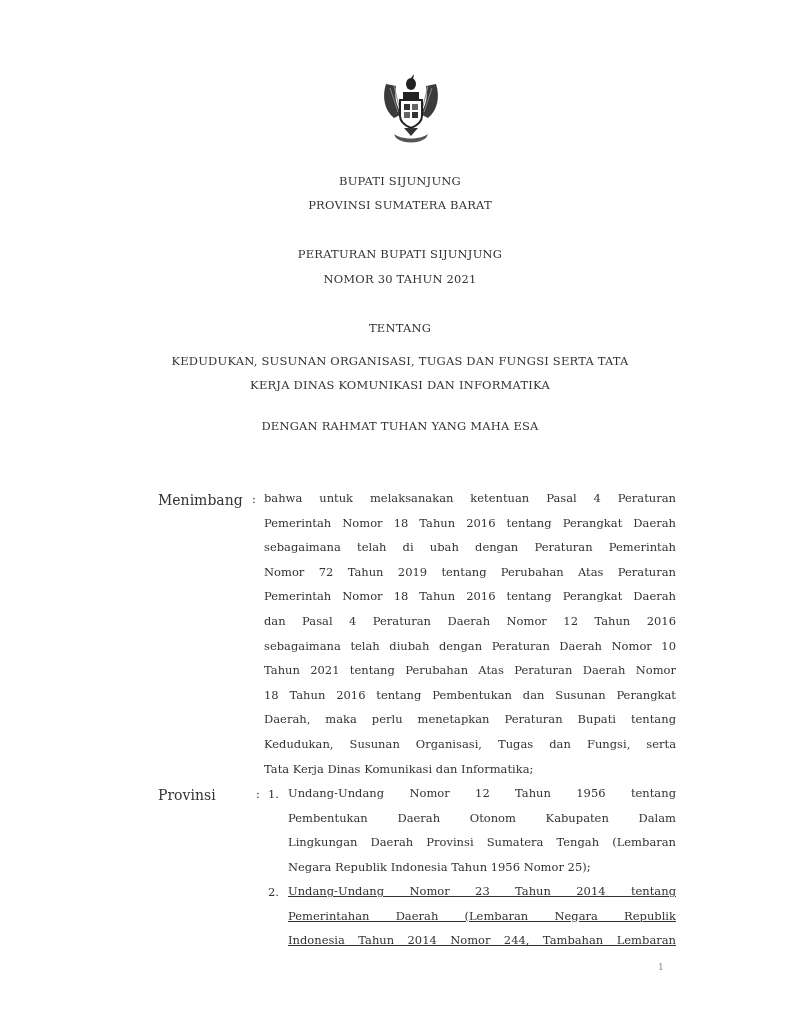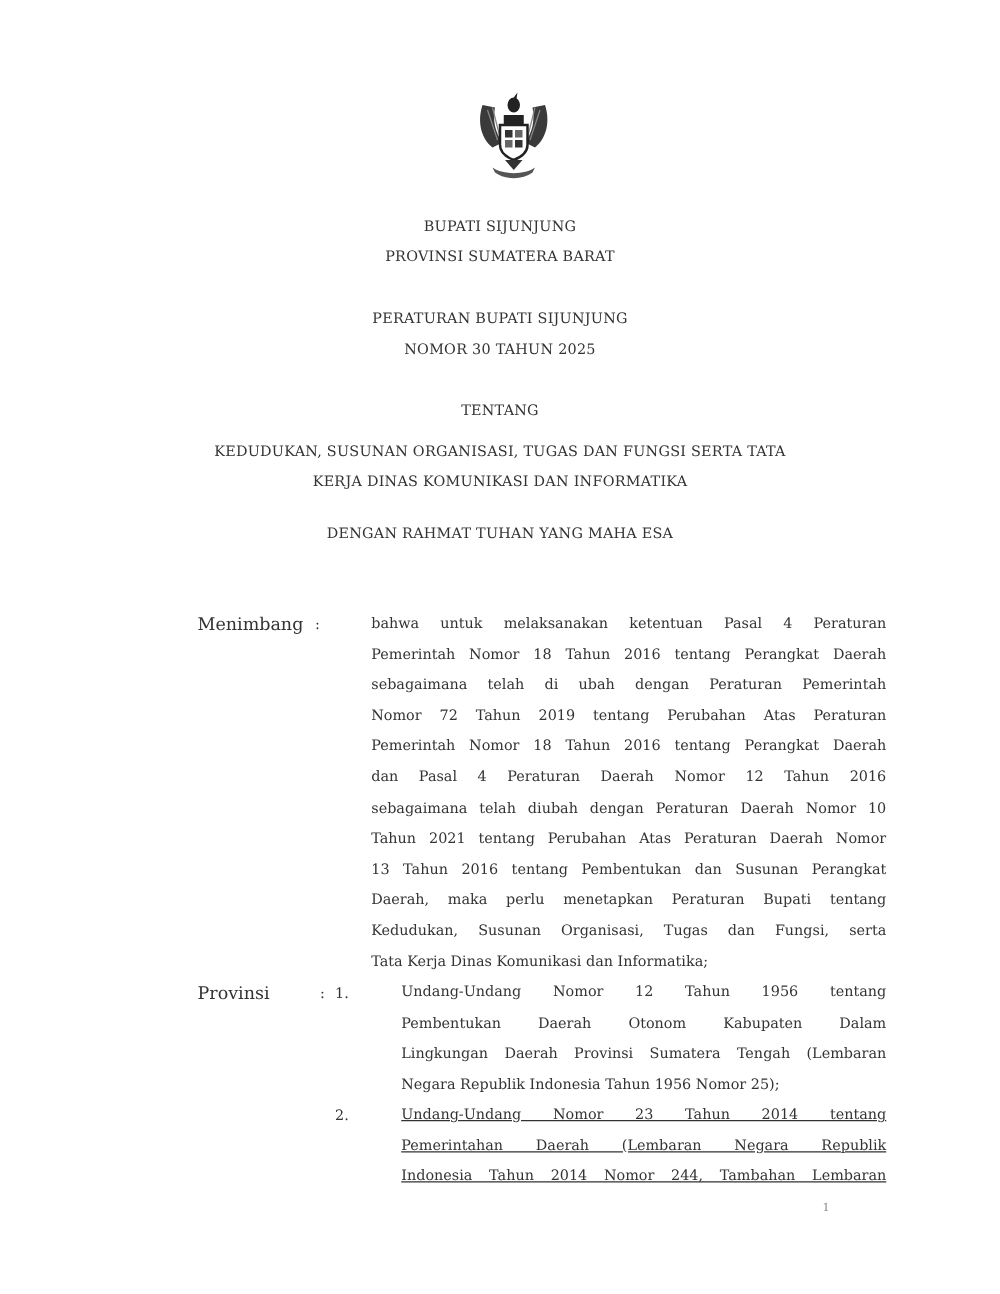--- a/index.html
+++ b/index.html
@@ -15,21 +15,20 @@
     font-size: 11.5px; letter-spacing: 0.2px; color: #333;
   }
   .label-col {
     position: absolute; left: 158px; font-size: 14px; color: #333;
   }
   .colon { position: absolute; font-size: 11.5px; color: #333; }
   .para {
     position: absolute; font-size: 11.5px; color: #333;
     text-align: justify; text-align-last: justify;
     line-height: 24.6px;
-    margin-left: 33px;
   }
   .para .line { display: block; height: 24.6px; white-space: nowrap; text-align: justify; text-align-last: justify; }
   .para .line.last { text-align-last: left; }
   .num { position: absolute; font-size: 11.5px; color: #333; }
   .page-num { position: absolute; left: 658px; top: 946px; font-size: 9px; color: #888; }
 </style>
 </head>
 <body>
 
 <div class="page">
@@ -53,42 +52,42 @@
 
     <path d="M24 54 L31 62 L38 54 Z" fill="#333"></path>
 
     <path d="M14 60 C22 66 40 66 48 60 L46 64 C38 70 24 70 16 64 Z" fill="#555"></path>
   </svg>
 
   <div class="center-line" style="top:158px">BUPATI SIJUNJUNG</div>
   <div class="center-line" style="top:182px">PROVINSI SUMATERA BARAT</div>
 
   <div class="center-line" style="top:231px">PERATURAN BUPATI  SIJUNJUNG</div>
-  <div class="center-line" style="top:256px">NOMOR  30  TAHUN 2025</div>
+  <div class="center-line" style="top:256px">NOMOR  30  TAHUN 2021</div>
 
   <div class="center-line" style="top:305px">TENTANG</div>
 
   <div class="center-line" style="top:338px">KEDUDUKAN, SUSUNAN ORGANISASI, TUGAS DAN FUNGSI SERTA TATA</div>
   <div class="center-line" style="top:362px">KERJA  DINAS KOMUNIKASI DAN INFORMATIKA</div>
 
   <div class="center-line" style="top:403px">DENGAN RAHMAT TUHAN YANG MAHA ESA</div>
 
 
   <div class="label-col" style="top:476px">Menimbang</div>
   <div class="colon" style="left:252px; top:476px">:</div>
   <div class="para" style="left:264px; top:470px; width:412px;">
     <span class="line">bahwa untuk melaksanakan ketentuan Pasal 4 Peraturan</span>
     <span class="line">Pemerintah Nomor 18 Tahun 2016 tentang Perangkat Daerah</span>
     <span class="line">sebagaimana telah di ubah dengan Peraturan Pemerintah</span>
     <span class="line">Nomor 72 Tahun 2019 tentang Perubahan Atas Peraturan</span>
     <span class="line">Pemerintah Nomor 18 Tahun 2016 tentang Perangkat Daerah</span>
     <span class="line">dan Pasal 4 Peraturan Daerah Nomor 12 Tahun 2016</span>
     <span class="line">sebagaimana telah diubah dengan Peraturan Daerah Nomor 10</span>
     <span class="line">Tahun 2021 tentang Perubahan Atas Peraturan Daerah Nomor</span>
-    <span class="line">13 Tahun 2016 tentang Pembentukan dan Susunan Perangkat</span>
+    <span class="line">18 Tahun 2016 tentang Pembentukan dan Susunan Perangkat</span>
     <span class="line">Daerah, maka perlu menetapkan Peraturan Bupati tentang</span>
     <span class="line">Kedudukan, Susunan Organisasi, Tugas dan Fungsi, serta</span>
     <span class="line last">Tata Kerja Dinas Komunikasi dan Informatika;</span>
   </div>
 
   <div class="label-col" style="top:771px">Provinsi</div>
   <div class="colon" style="left:256px; top:771px">:</div>
 
   <div class="num" style="left:268px; top:771px">1.</div>
   <div class="para" style="left:288px; top:765px; width:388px;">

